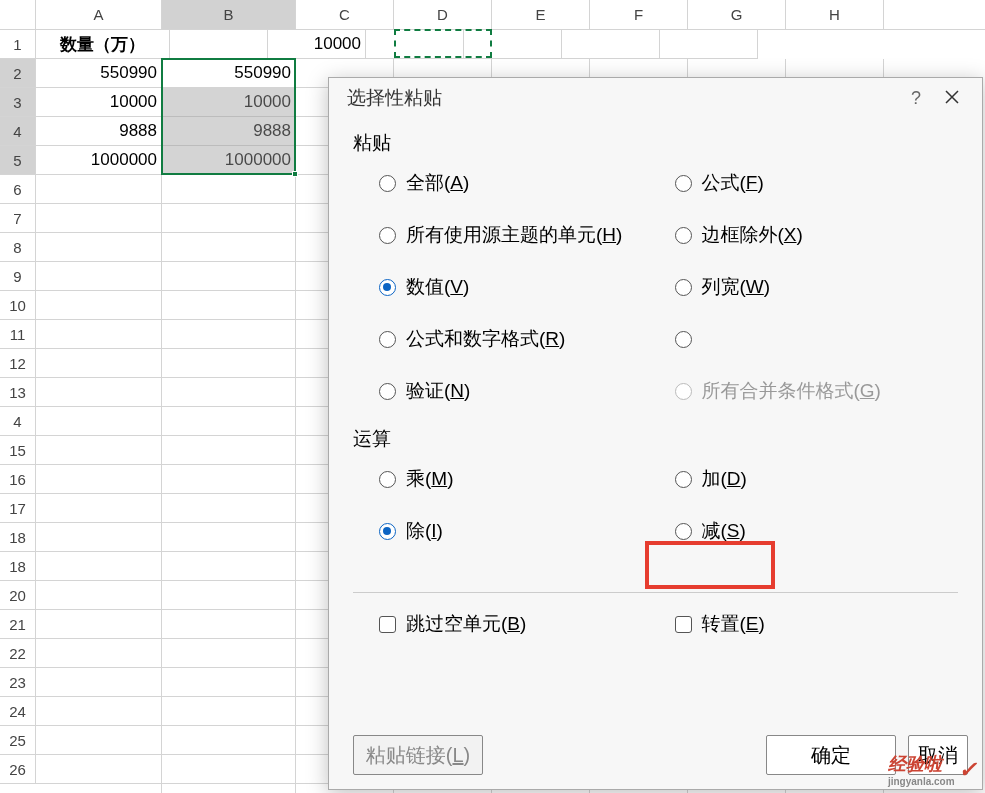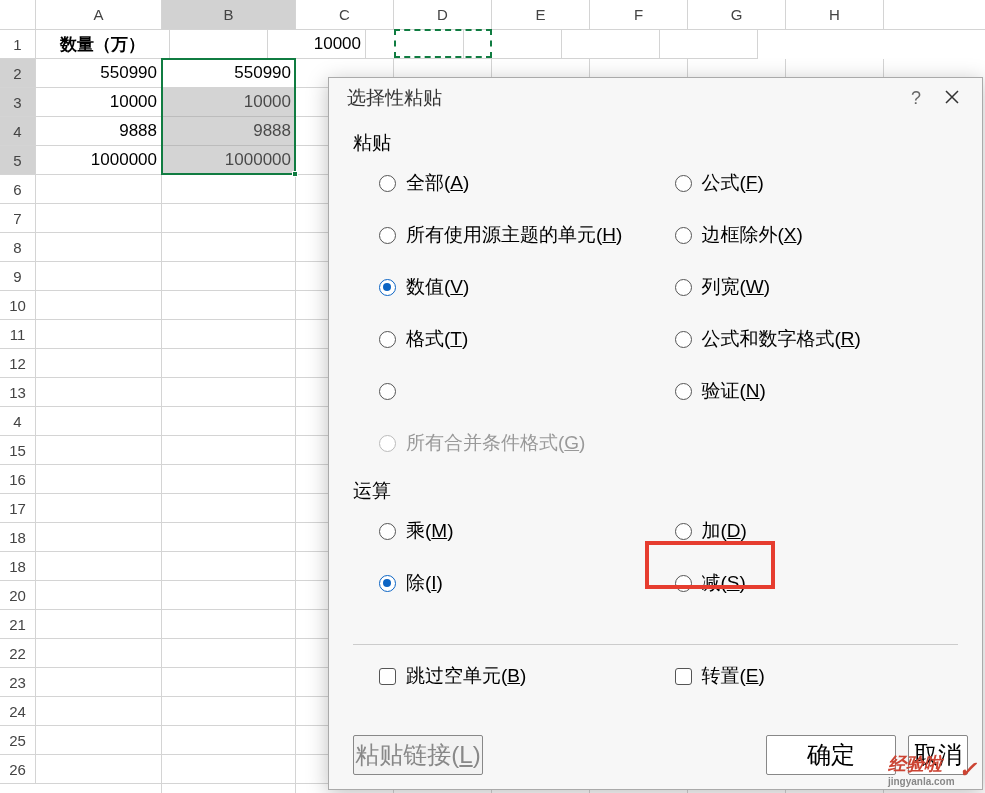--- a/index.html
+++ b/index.html
@@ -43,21 +43,21 @@
     .radio { width: 17px; height: 17px; border: 1.5px solid #555; border-radius: 50%; flex-shrink: 0; position: relative; background: #fff; }
     .radio.checked { border-color: #0b64c4; }
     .radio.checked::after { content: ""; position: absolute; top: 3px; left: 3px; width: 8px; height: 8px; border-radius: 50%; background: #0b64c4; }
     .radio.disabled { border-color: #bbb; }
     
     .checkbox { width: 17px; height: 17px; border: 1.5px solid #555; border-radius: 3px; flex-shrink: 0; background: #fff; }
     
     .hr { border: none; border-top: 1px solid #ccc; margin: 14px 0 18px 0; }
     
     .dialog-buttons { display: flex; justify-content: flex-start; align-items: center; gap: 12px; padding: 0 14px 14px 24px; position: absolute; bottom: 0; left: 0; right: 0;}
-    .btn { height: 40px; min-width: 130px; border: 1px solid #888; background: #fff; font-size: 24px; border-radius: 2px; display: flex; align-items: center; justify-content: center; cursor: pointer; }
+    .btn { height: 40px; min-width: 130px; border: 1px solid #888; background: #fff; font-size: 20px; border-radius: 2px; display: flex; align-items: center; justify-content: center; cursor: pointer; }
     .btn.disabled { color: #888; background: #f2f2f2; }
     .btn-spacer { flex: 1; }
     
     .highlight-box { position: absolute; border: 4px solid #e63d2f; pointer-events: none; z-index: 20; }
     
     .watermark { position: absolute; bottom: 6px; right: 8px; font-size: 15px; color: #c43; font-style: italic; font-weight: bold; z-index: 30; display: flex; align-items: center; gap: 4px; }
     .watermark .check { color: #c43; font-size: 22px; font-weight: bold; }
     
     .underline { text-decoration: underline; }
   </style>
@@ -417,24 +417,20 @@
         <label class="radio-option">
           <span class="radio checked"></span>
           <span>数值(<span class="underline">V</span>)</span>
         </label>
         <label class="radio-option">
           <span class="radio"></span>
           <span>列宽(<span class="underline">W</span>)</span>
         </label>
         <label class="radio-option">
           <span class="radio"></span>
-          <span>格式(<span class="underline">T</span>)</span>
-        </label>
-        <label class="radio-option">
-          <span class="radio"></span>
           <span>公式和数字格式(<span class="underline">R</span>)</span>
         </label>
         <label class="radio-option">
           <span class="radio"></span>
         </label>
         <label class="radio-option">
           <span class="radio"></span>
           <span>验证(<span class="underline">N</span>)</span>
         </label>
         <label class="radio-option disabled">

